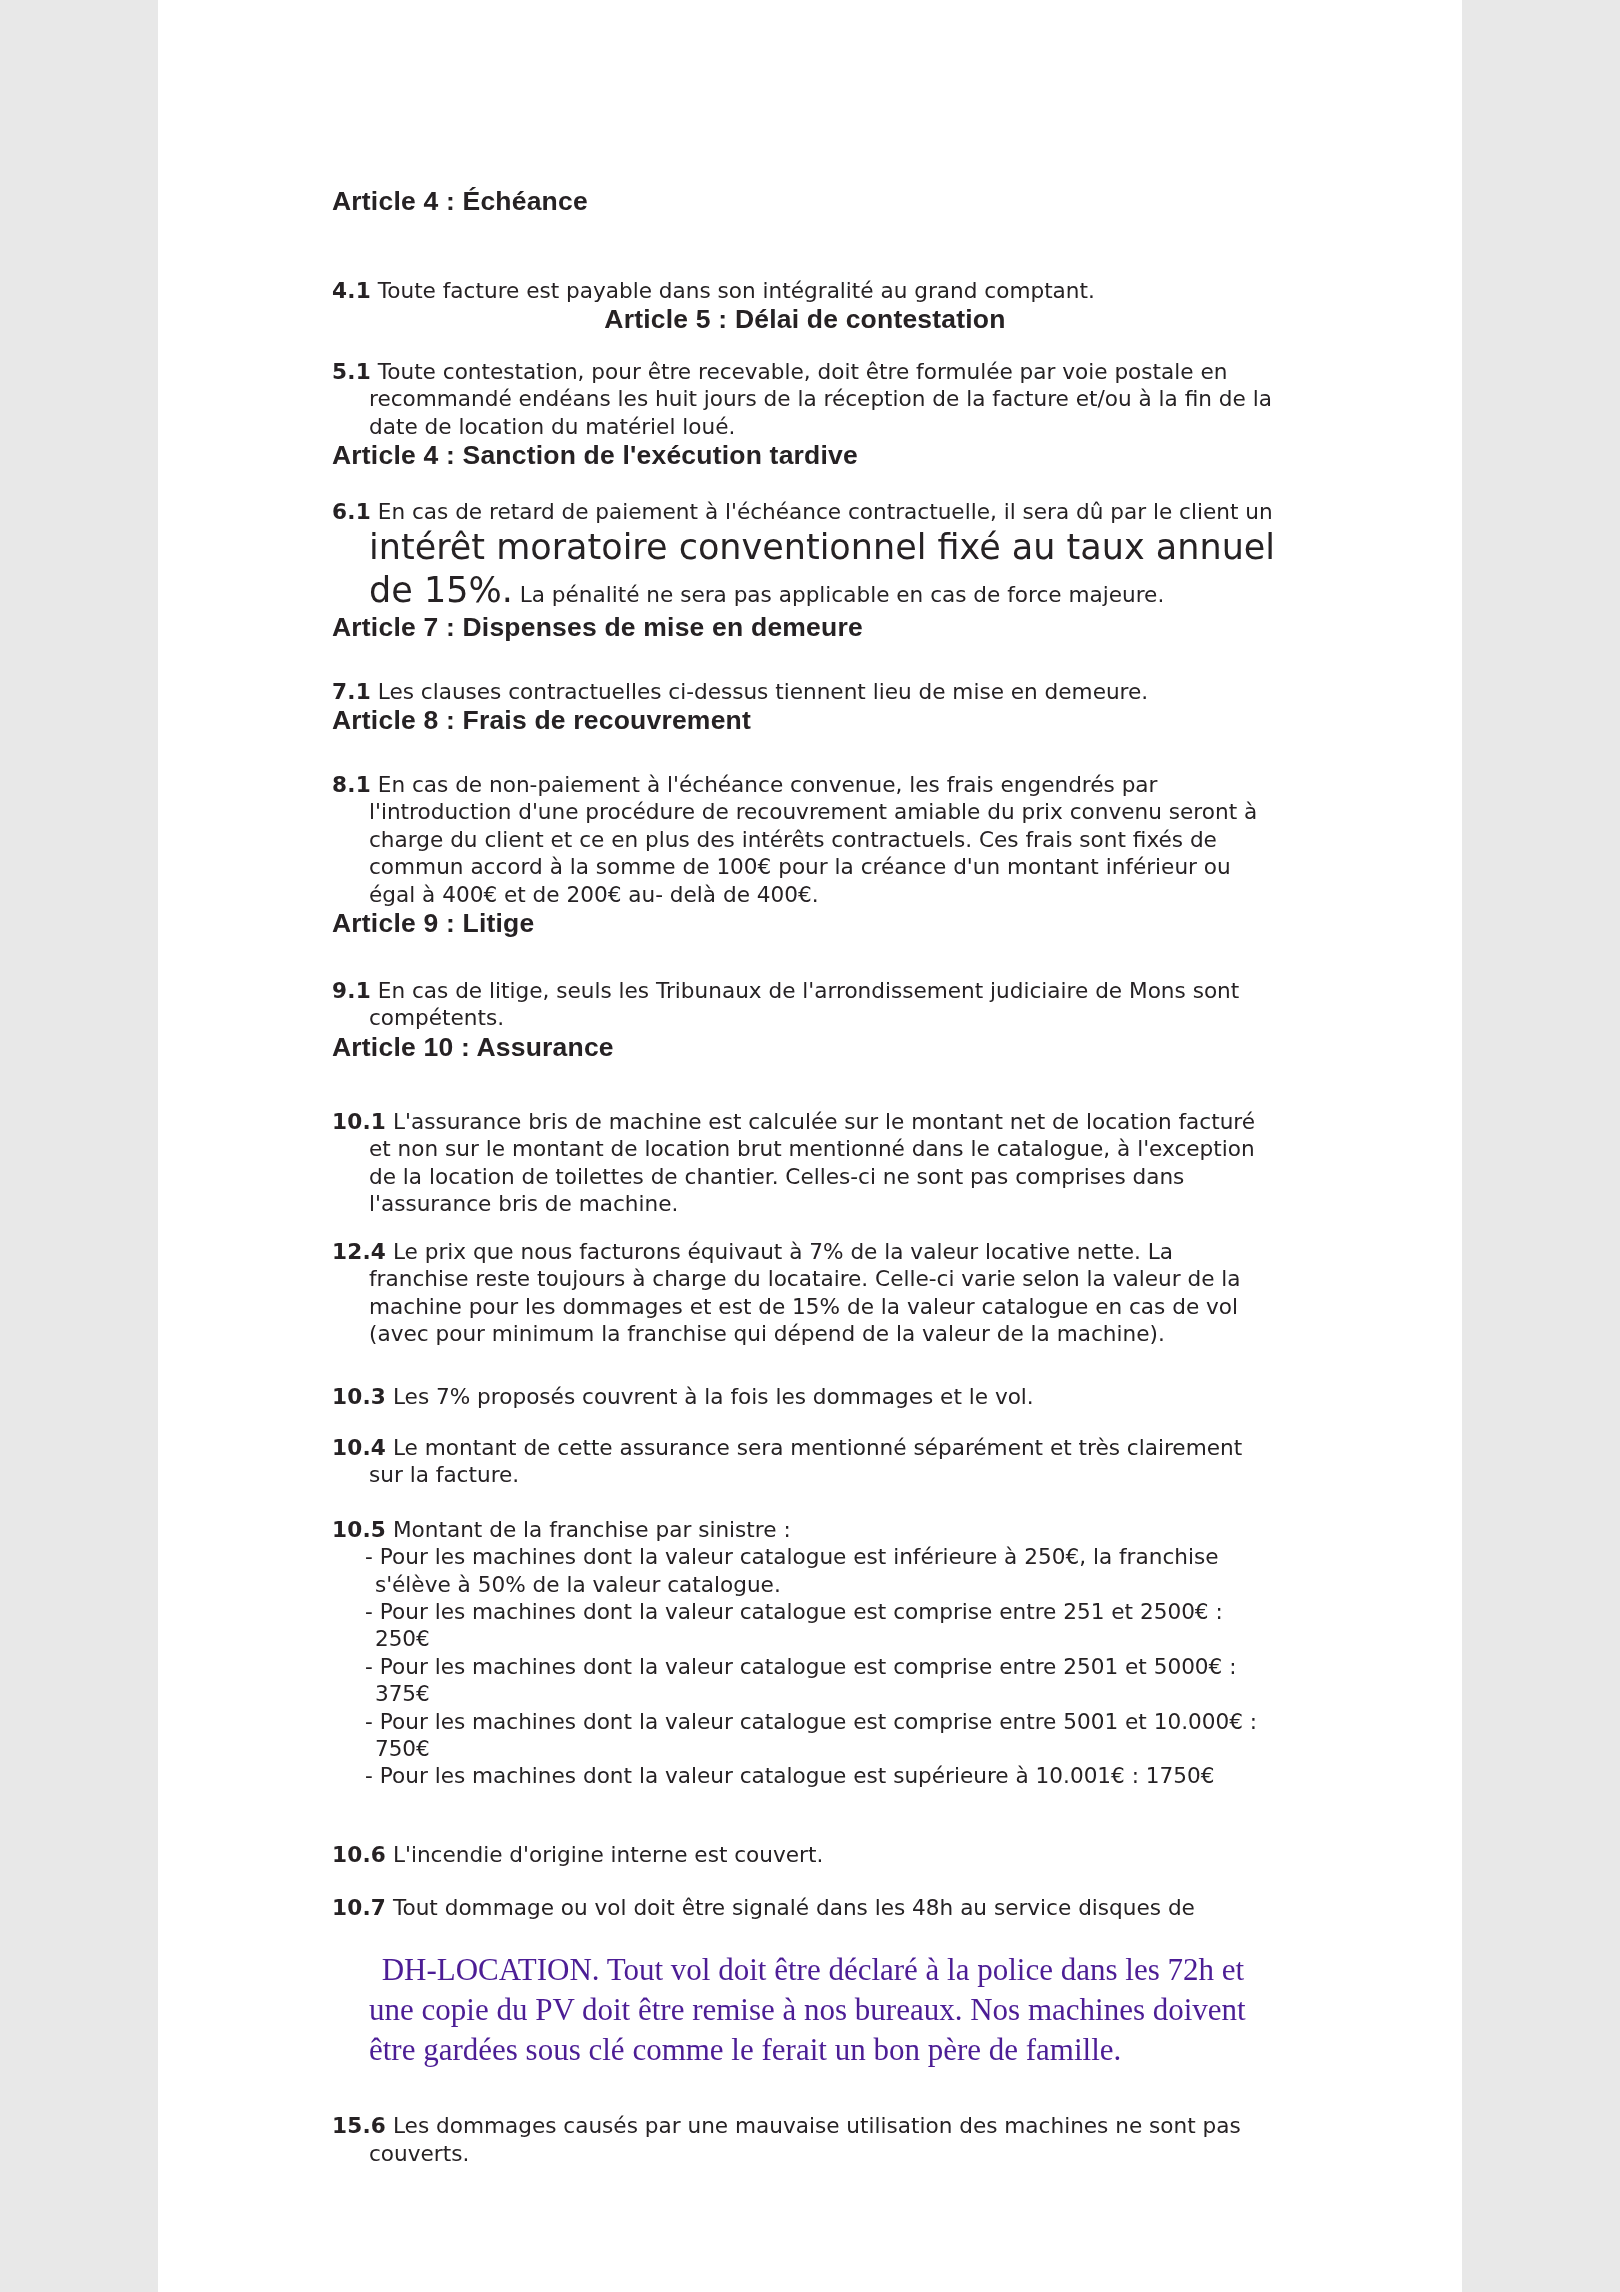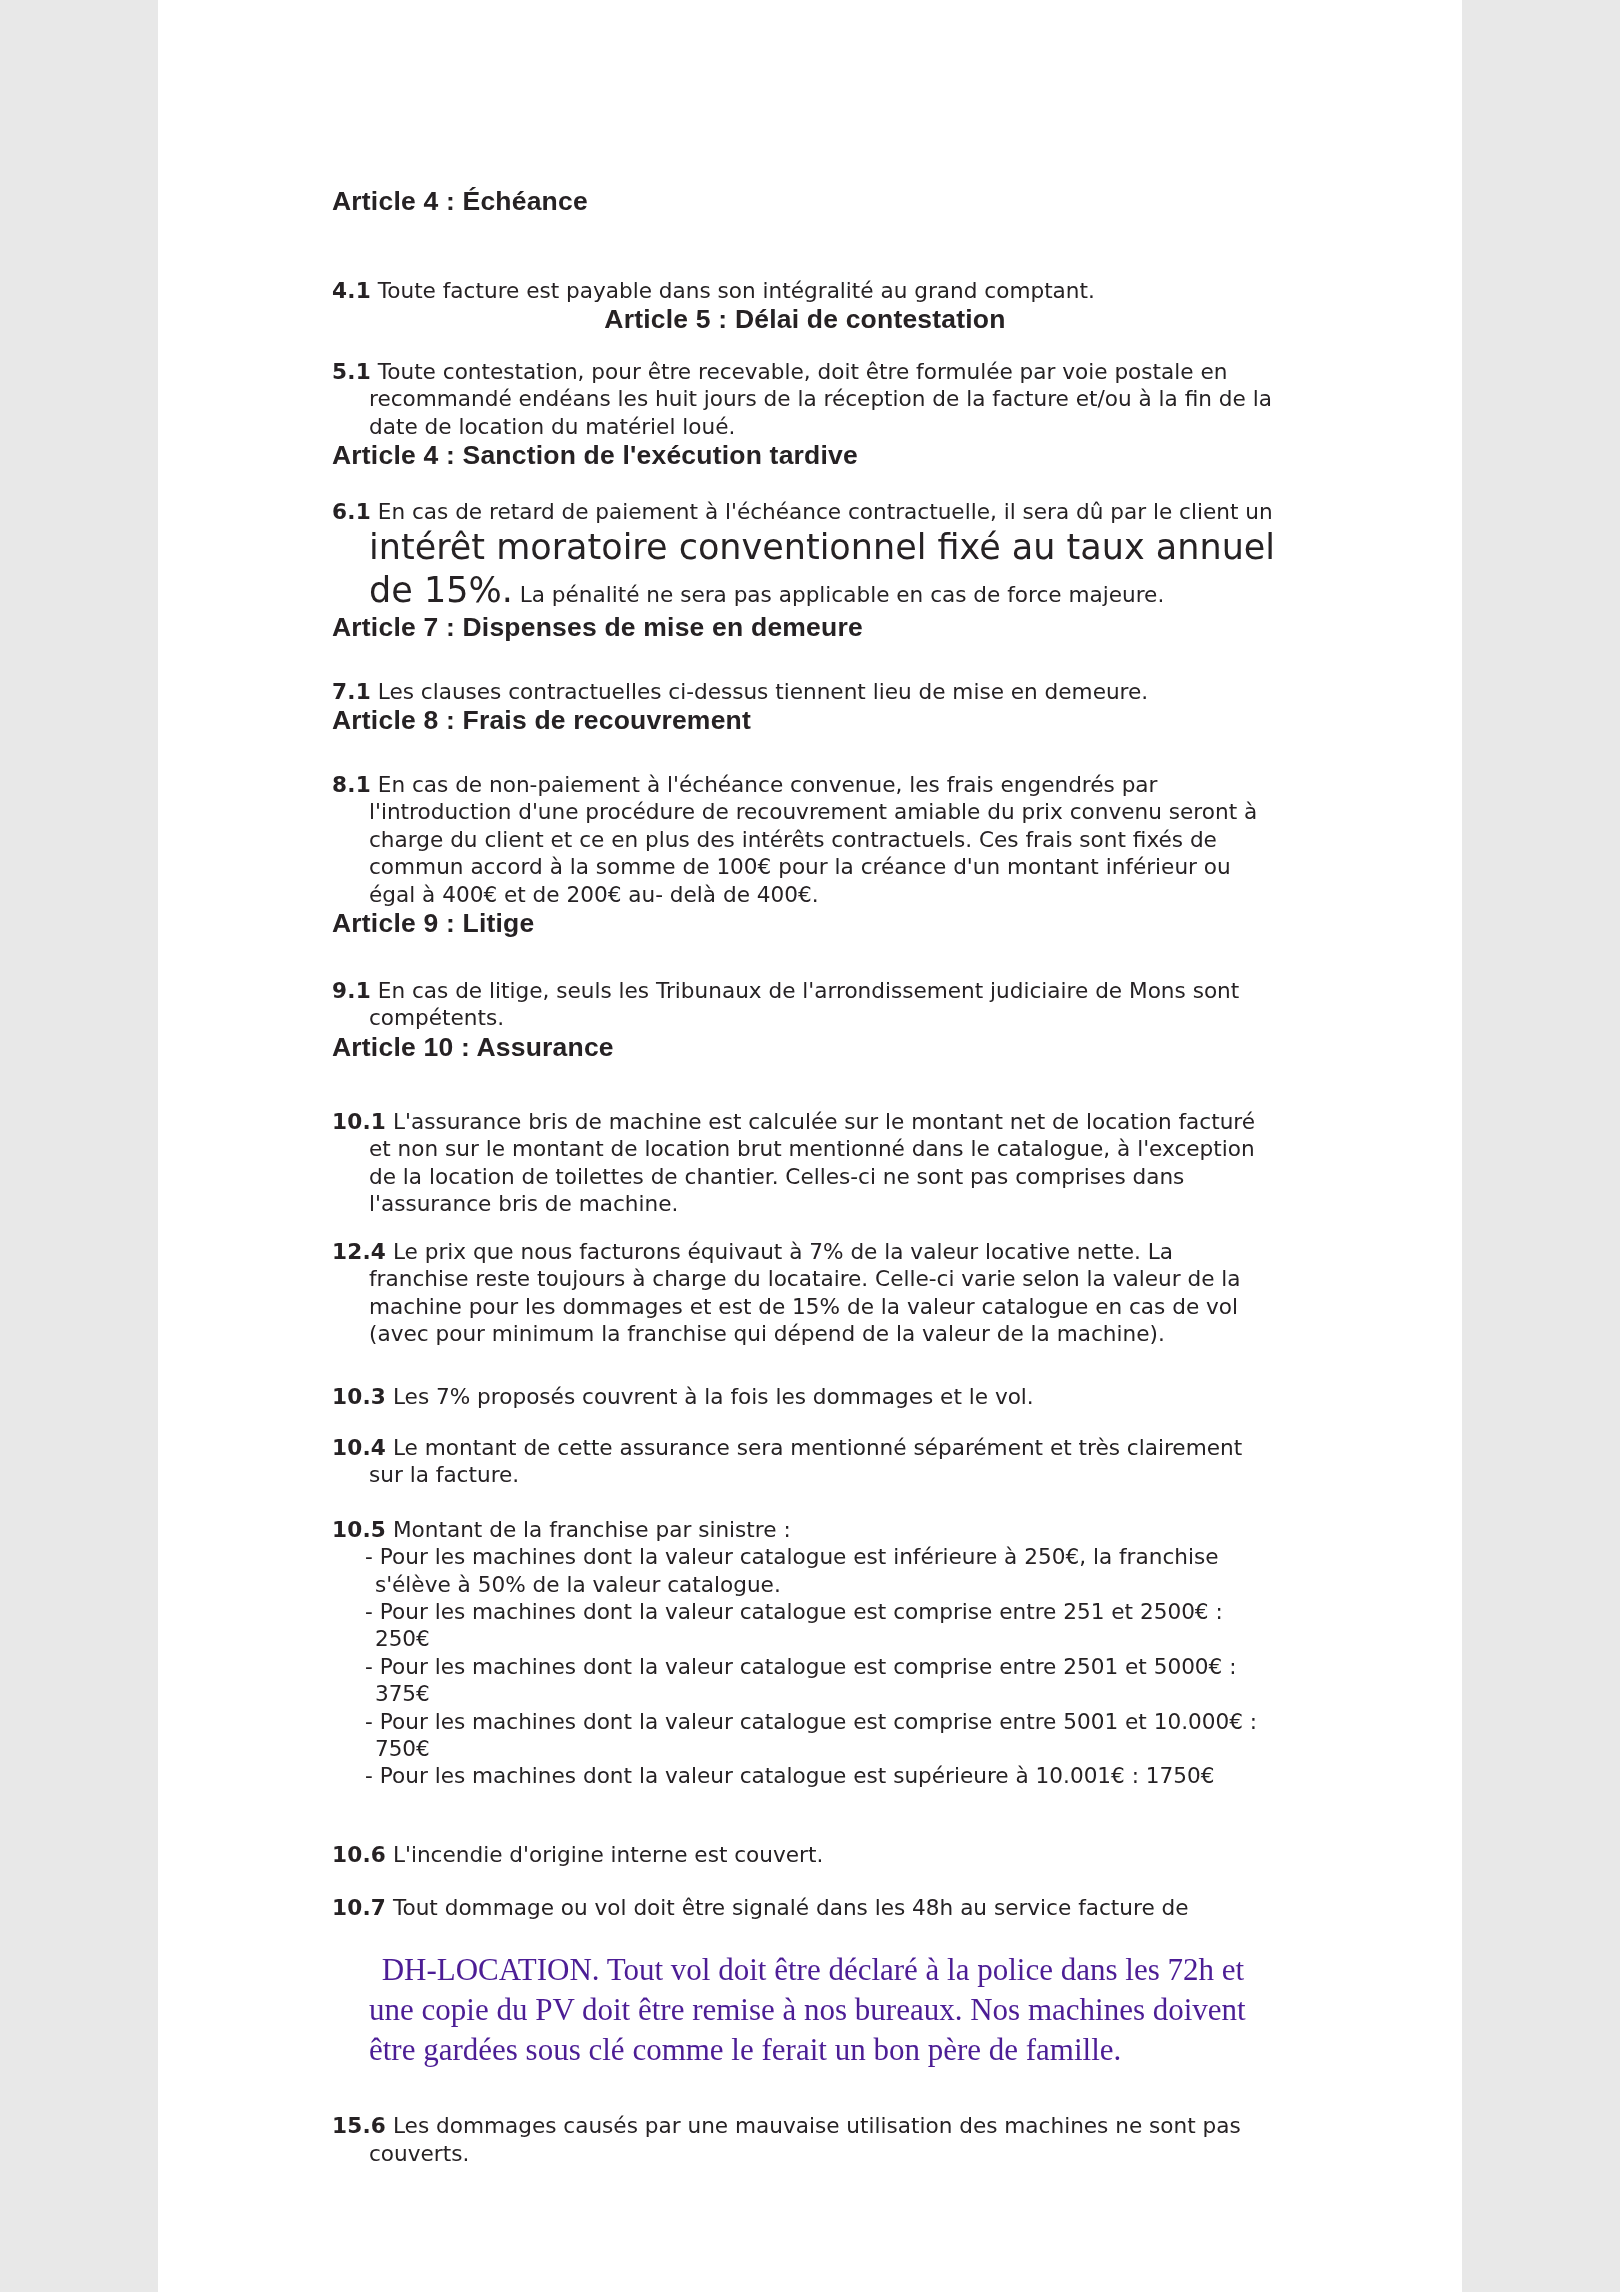--- a/index.html
+++ b/index.html
@@ -127,21 +127,21 @@
       <p class="bullet">- Pour les machines dont la valeur catalogue est comprise entre 5001 et 10.000€ : 750€</p>
       <p class="bullet">- Pour les machines dont la valeur catalogue est supérieure à 10.001€ : 1750€</p>
     </div>
   </div>
 
   <div class="clause mt52">
     <p class="lead"><span class="num">10.6</span> <span>L'incendie d'origine interne est couvert.</span></p>
   </div>
 
   <div class="clause mt26">
-    <p class="lead"><span class="num">10.7</span> <span>Tout dommage ou vol doit être signalé dans les 48h au service facture de</span></p>
+    <p class="lead"><span class="num">10.7</span> <span>Tout dommage ou vol doit être signalé dans les 48h au service disques de</span></p>
     <p class="annex">DH-LOCATION. Tout vol doit être déclaré à la police dans les 72h et une copie du PV doit être remise à nos bureaux. Nos machines doivent être gardées sous clé comme le ferait un bon père de famille.</p>
   </div>
 
   <div class="clause mt43">
     <p class="lead"><span class="num">15.6</span> <span>Les dommages causés par une mauvaise utilisation des machines ne sont pas couverts.</span></p>
   </div>
 
 
 </div>
 

